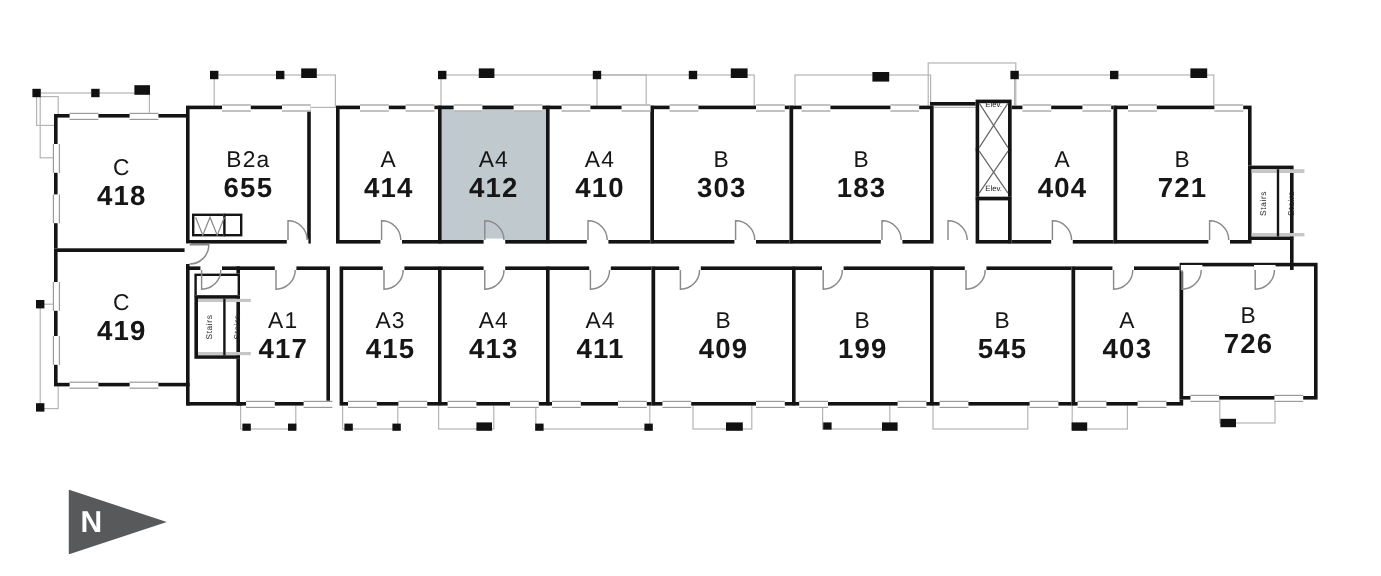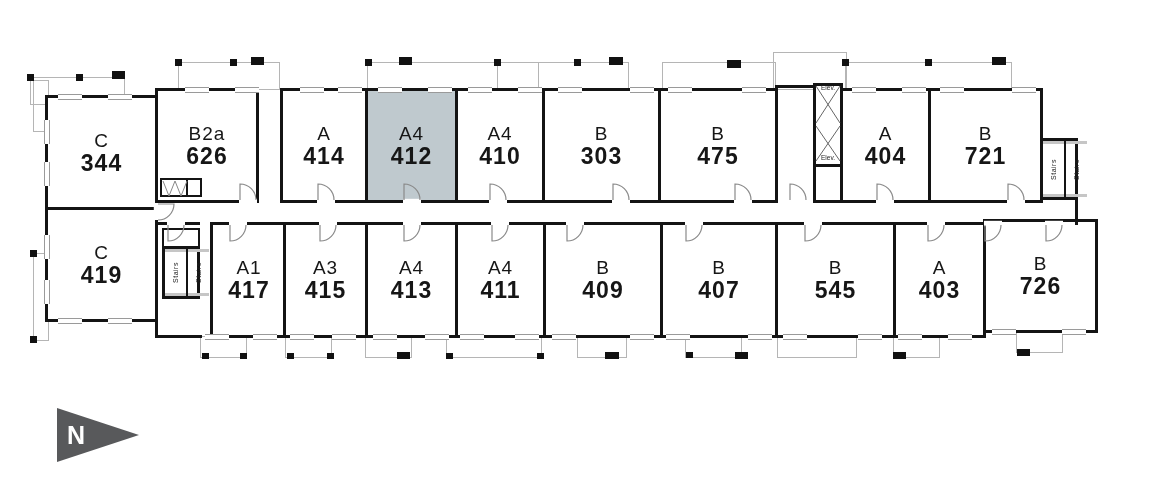--- a/index.html
+++ b/index.html
@@ -87,59 +87,59 @@
       <div class="post" style="left: 397px; top: 352px; width: 13px; height: 7px;"></div>
       <div class="post" style="left: 446px; top: 353px; width: 7px; height: 6px;"></div>
       <div class="post" style="left: 537px; top: 353px; width: 7px; height: 6px;"></div>
       <div class="post" style="left: 605px; top: 352px; width: 14px; height: 7px;"></div>
       <div class="post" style="left: 686px; top: 352px; width: 7px; height: 6px;"></div>
       <div class="post" style="left: 735px; top: 352px; width: 13px; height: 7px;"></div>
       <div class="post" style="left: 893px; top: 352px; width: 13px; height: 7px;"></div>
       <div class="post" style="left: 1017px; top: 349px; width: 13px; height: 7px;"></div>
       <div class="room" style="left: 45px; top: 95px; width: 113px; height: 115px;">
         <span class="rtype">C</span>
-        <span class="rnum">344</span>
+        <span class="rnum">418</span>
       </div>
       <div class="room" style="left: 155px; top: 88px; width: 104px; height: 115px;">
         <span class="rtype">B2a</span>
-        <span class="rnum">626</span>
+        <span class="rnum">655</span>
       </div>
       <div class="room" style="left: 280px; top: 88px; width: 88px; height: 115px;">
         <span class="rtype">A</span>
         <span class="rnum">414</span>
       </div>
       <div class="room hl" style="left: 365px; top: 88px; width: 93px; height: 115px;">
         <span class="rtype">A4</span>
         <span class="rnum">412</span>
       </div>
       <div class="room" style="left: 455px; top: 88px; width: 90px; height: 115px;">
         <span class="rtype">A4</span>
         <span class="rnum">410</span>
       </div>
       <div class="room" style="left: 542px; top: 88px; width: 119px; height: 115px;">
         <span class="rtype">B</span>
         <span class="rnum">303</span>
       </div>
       <div class="room" style="left: 658px; top: 88px; width: 120px; height: 115px;">
         <span class="rtype">B</span>
-        <span class="rnum">475</span>
+        <span class="rnum">183</span>
       </div>
       <div class="room" style="left: 840px; top: 88px; width: 91px; height: 115px;">
         <span class="rtype">A</span>
         <span class="rnum">404</span>
       </div>
       <div class="room" style="left: 928px; top: 88px; width: 115px; height: 115px;">
         <span class="rtype">B</span>
         <span class="rnum">721</span>
       </div>
       <div class="room" style="left: 45px; top: 207px; width: 113px; height: 115px;">
         <span class="rtype">C</span>
         <span class="rnum">419</span>
       </div>
-      <div class="room" style="left: 210px; top: 222px; width: 78px; height: 116px;">
+      <div class="room" style="left: 197px; top: 222px; width: 78px; height: 116px;">
         <span class="rtype">A1</span>
         <span class="rnum">417</span>
       </div>
       <div class="room" style="left: 283px; top: 222px; width: 85px; height: 116px;">
         <span class="rtype">A3</span>
         <span class="rnum">415</span>
       </div>
       <div class="room" style="left: 365px; top: 222px; width: 93px; height: 116px;">
         <span class="rtype">A4</span>
         <span class="rnum">413</span>
@@ -147,21 +147,21 @@
       <div class="room" style="left: 455px; top: 222px; width: 91px; height: 116px;">
         <span class="rtype">A4</span>
         <span class="rnum">411</span>
       </div>
       <div class="room" style="left: 543px; top: 222px; width: 120px; height: 116px;">
         <span class="rtype">B</span>
         <span class="rnum">409</span>
       </div>
       <div class="room" style="left: 660px; top: 222px; width: 118px; height: 116px;">
         <span class="rtype">B</span>
-        <span class="rnum">407</span>
+        <span class="rnum">199</span>
       </div>
       <div class="room" style="left: 775px; top: 222px; width: 121px; height: 116px;">
         <span class="rtype">B</span>
         <span class="rnum">545</span>
       </div>
       <div class="room" style="left: 893px; top: 222px; width: 93px; height: 116px;">
         <span class="rtype">A</span>
         <span class="rnum">403</span>
       </div>
       <div class="room" style="left: 983px; top: 219px; width: 115px; height: 114px;">

